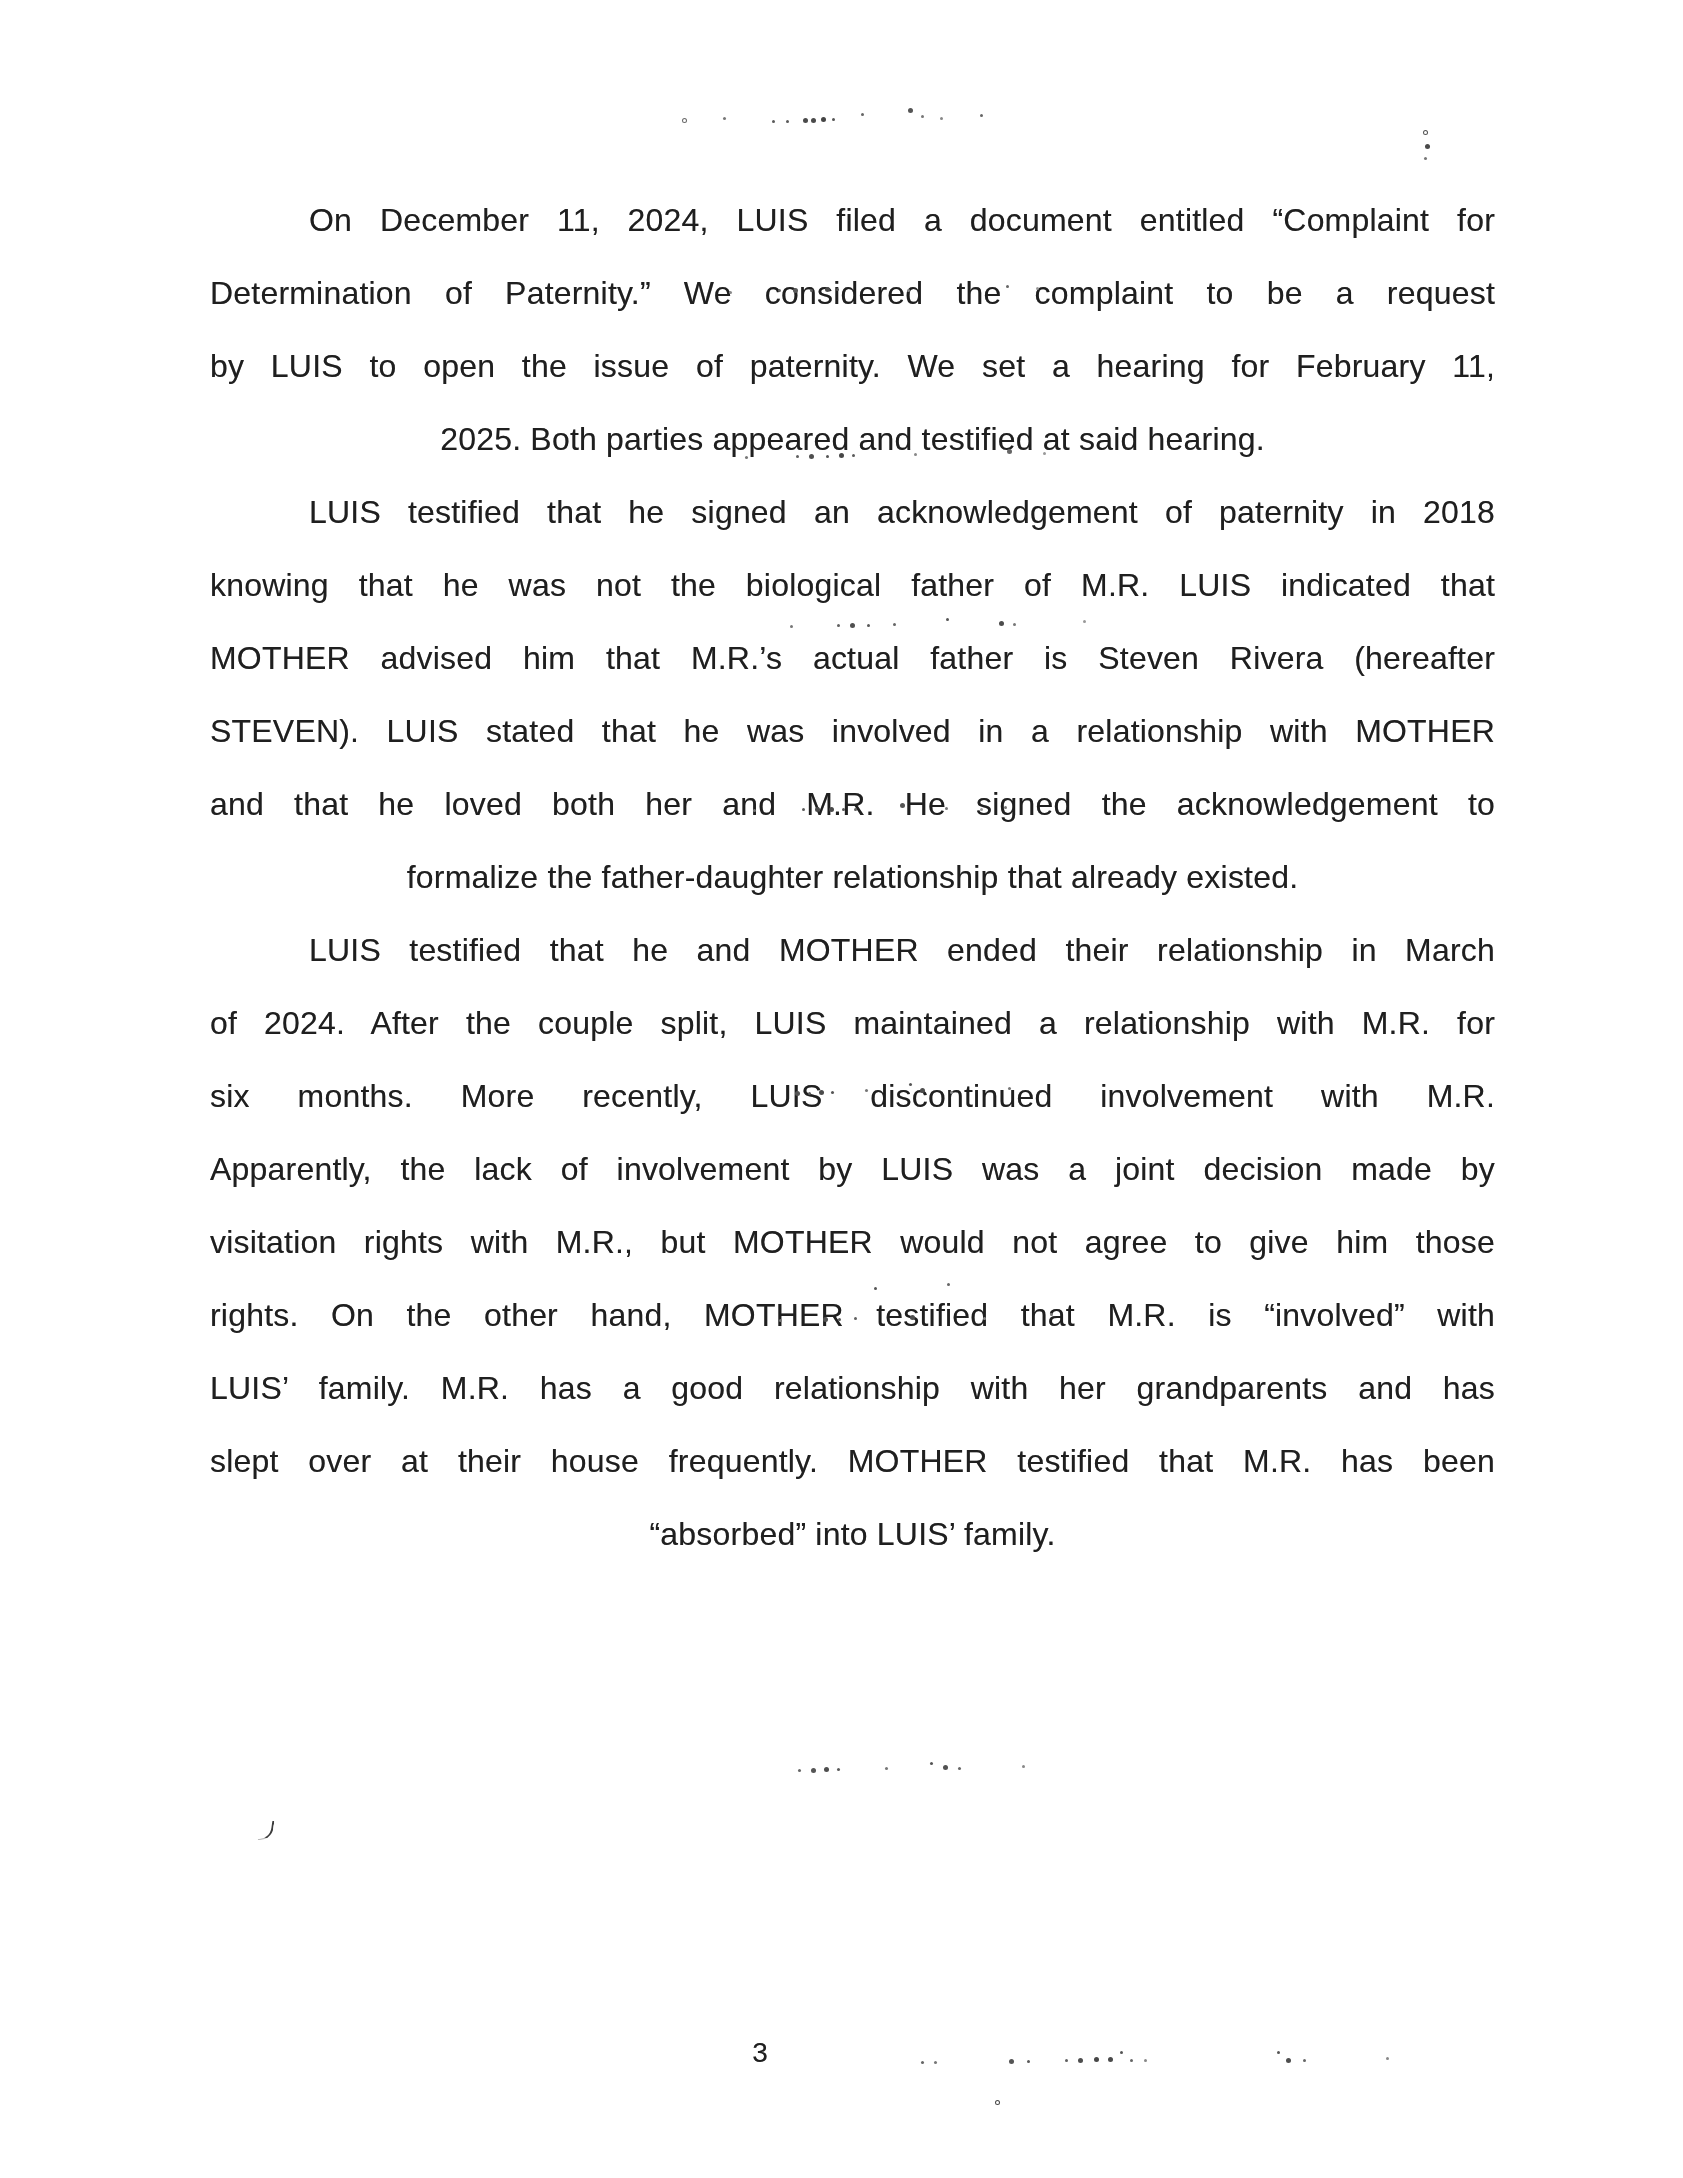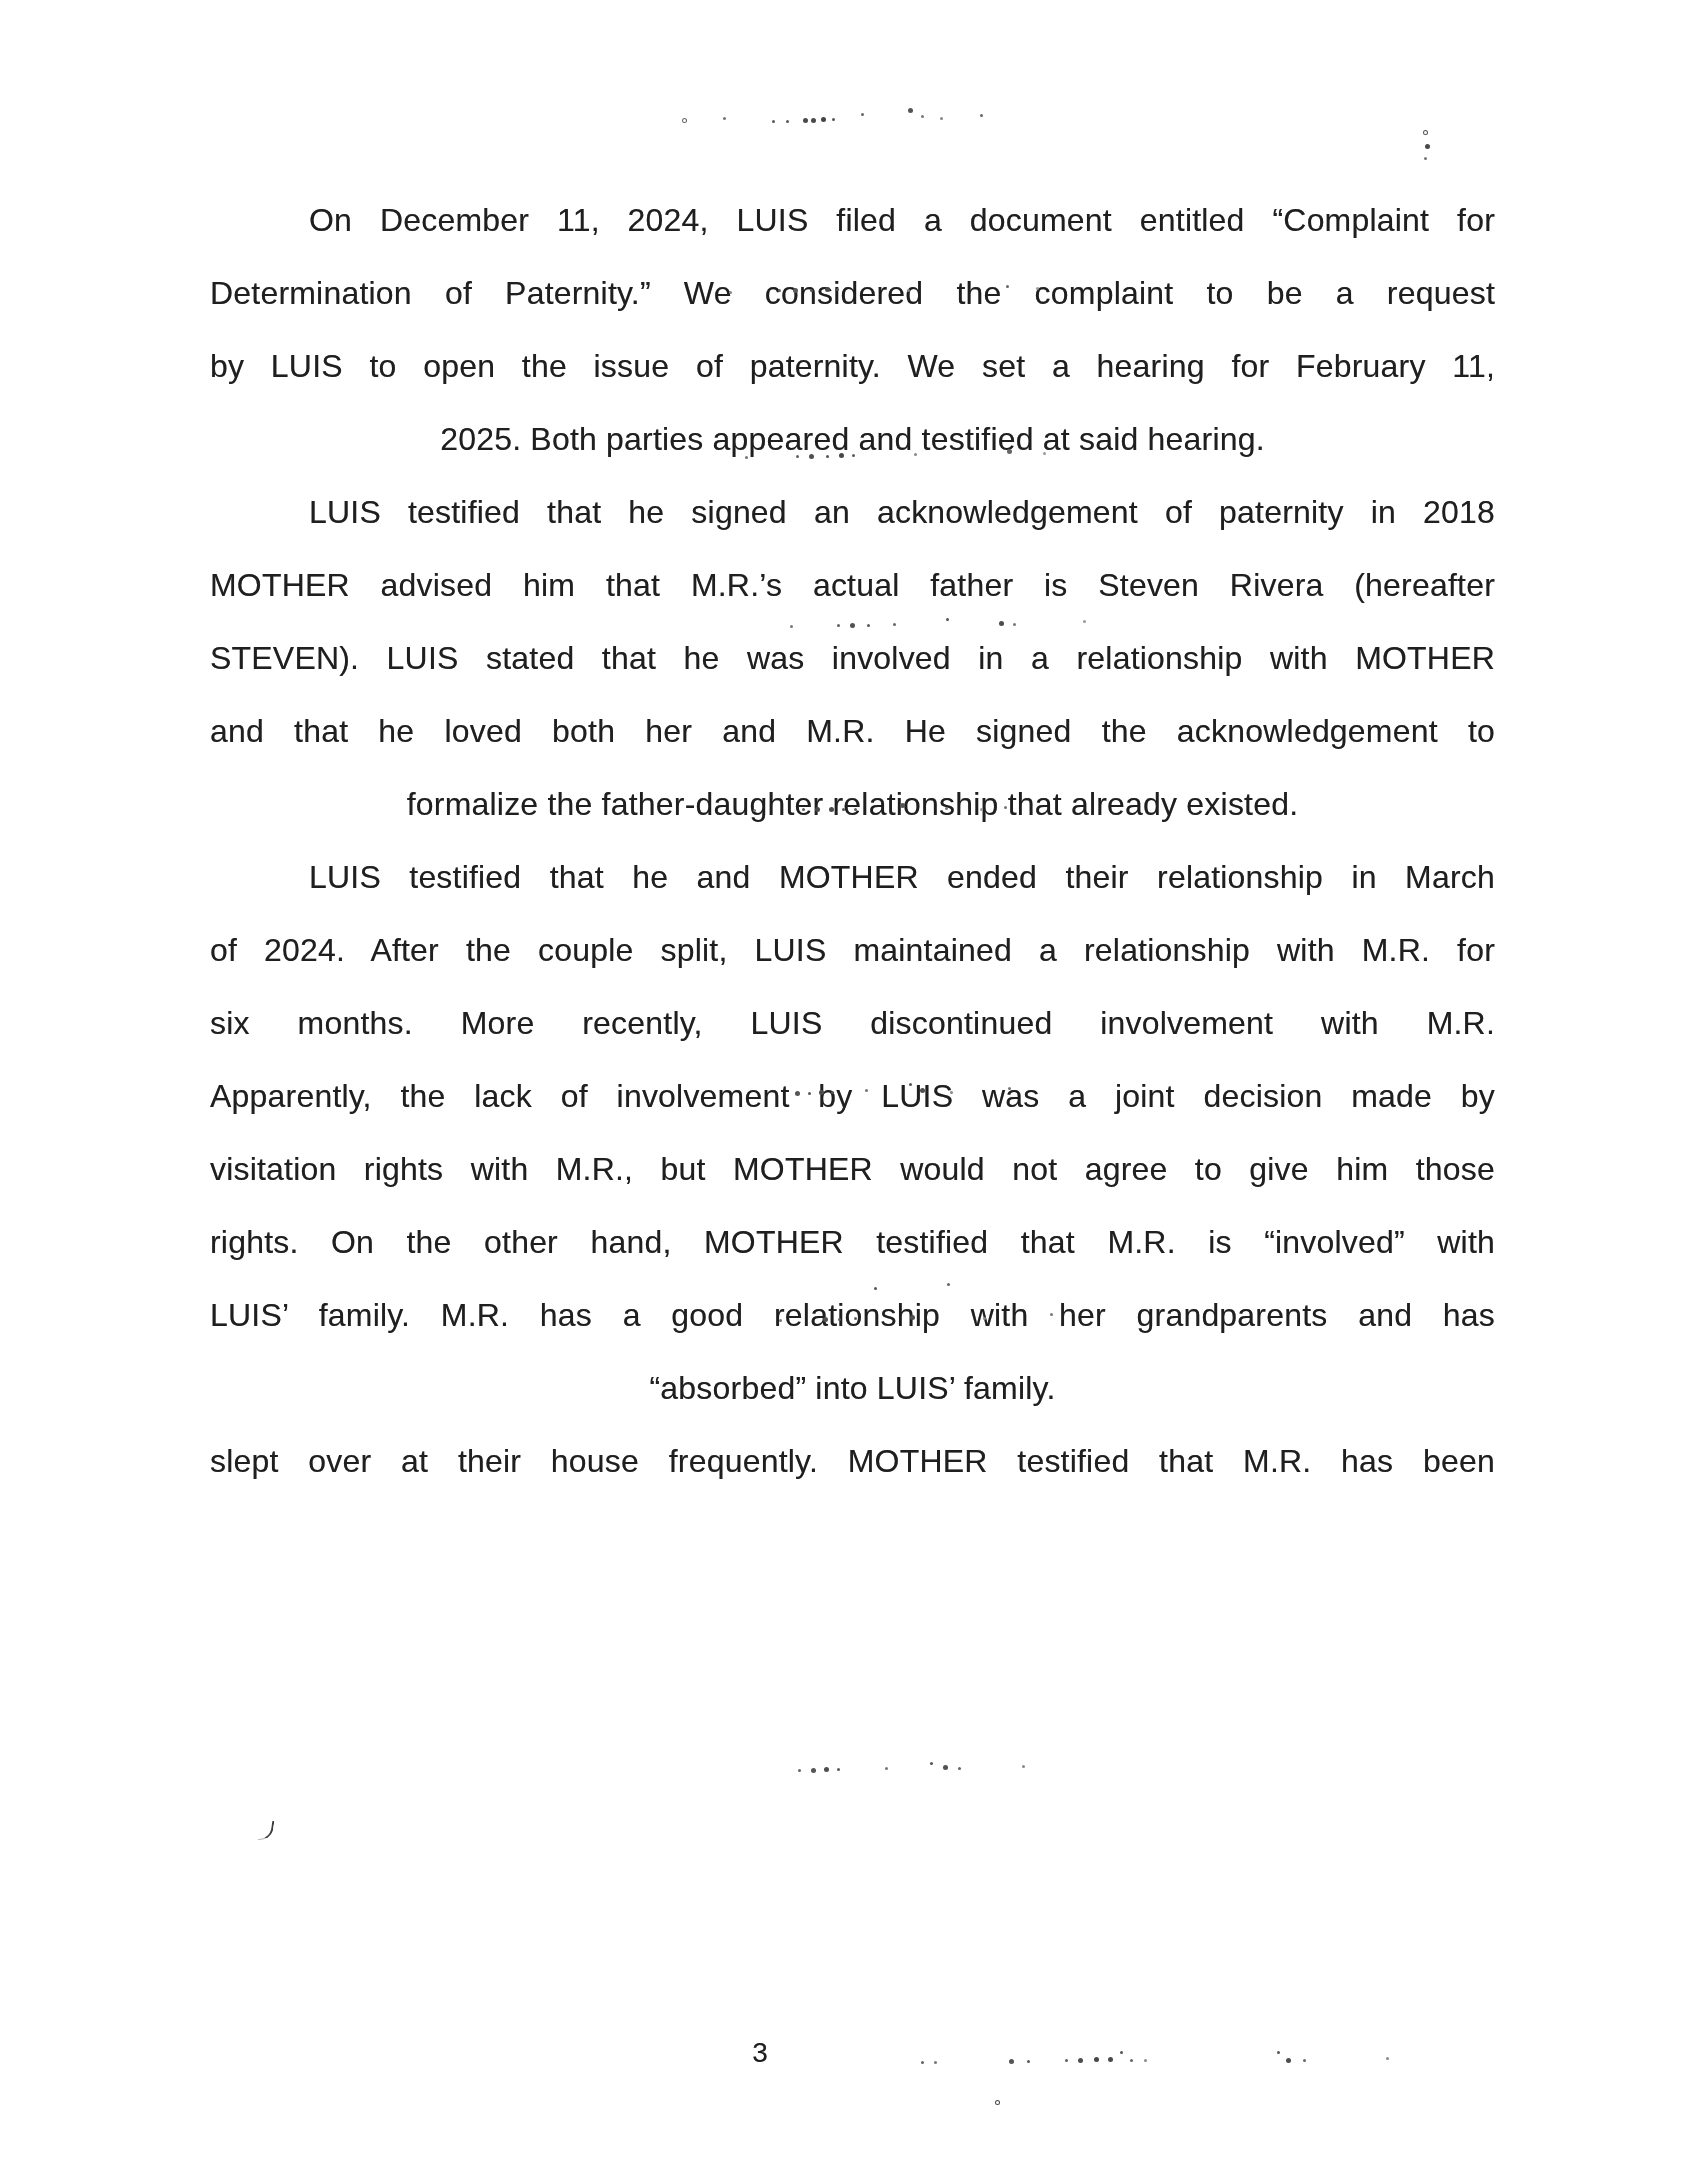--- a/index.html
+++ b/index.html
@@ -74,33 +74,34 @@
 <body>
 
 <div class="page">
 
   <div class="text-block">
     <div class="line indent">On December 11, 2024, LUIS filed a document entitled “Complaint for</div>
     <div class="line">Determination of Paternity.” We considered the complaint to be a request</div>
     <div class="line">by LUIS to open the issue of paternity. We set a hearing for February 11,</div>
     <div class="line plain">2025. Both parties appeared and testified at said hearing.</div>
     <div class="line indent">LUIS testified that he signed an acknowledgement of paternity in 2018</div>
+    <div class="line">knowing that he was not the biological father of M.R. LUIS indicated that</div>
     <div class="line">MOTHER advised him that M.R.’s actual father is Steven Rivera (hereafter</div>
     <div class="line">STEVEN). LUIS stated that he was involved in a relationship with MOTHER</div>
     <div class="line">and that he loved both her and M.R. He signed the acknowledgement to</div>
     <div class="line plain">formalize the father-daughter relationship that already existed.</div>
     <div class="line indent">LUIS testified that he and MOTHER ended their relationship in March</div>
     <div class="line">of 2024. After the couple split, LUIS maintained a relationship with M.R. for</div>
     <div class="line">six months. More recently, LUIS discontinued involvement with M.R.</div>
     <div class="line">Apparently, the lack of involvement by LUIS was a joint decision made by</div>
     <div class="line">visitation rights with M.R., but MOTHER would not agree to give him those</div>
     <div class="line">rights. On the other hand, MOTHER testified that M.R. is “involved” with</div>
     <div class="line">LUIS’ family. M.R. has a good relationship with her grandparents and has</div>
+    <div class="line">slept over at their house frequently. MOTHER testified that M.R. has been</div>
     <div class="line plain">“absorbed” into LUIS’ family.</div>
-    <div class="line">slept over at their house frequently. MOTHER testified that M.R. has been</div>
   </div>
 
   <div class="page-number">3</div>
 
   <div class="noise" style="left:683px; top:119px;
        box-shadow: 0 0 0 1px #6a6a6a, 40px -2px 0 0 #777, 89px 1px 0 0 #5a5a5a, 103px 1px 0 0 #5a5a5a,
        121px 0 0 1px #4a4a4a, 129px 0 0 1px #4a4a4a, 139px -1px 0 1px #444, 149px -1px 0 0 #555,
        178px -6px 0 0 #666, 226px -10px 0 1px #555, 238px -4px 0 0 #777, 257px -2px 0 0 #888, 297px -5px 0 0 #666;"></div>
   <div class="noise" style="left:1424px; top:131px;
        box-shadow: 0 0 0 1px #555, 2px 14px 0 1px #4a4a4a, 0 26px 0 0 #777;"></div>

